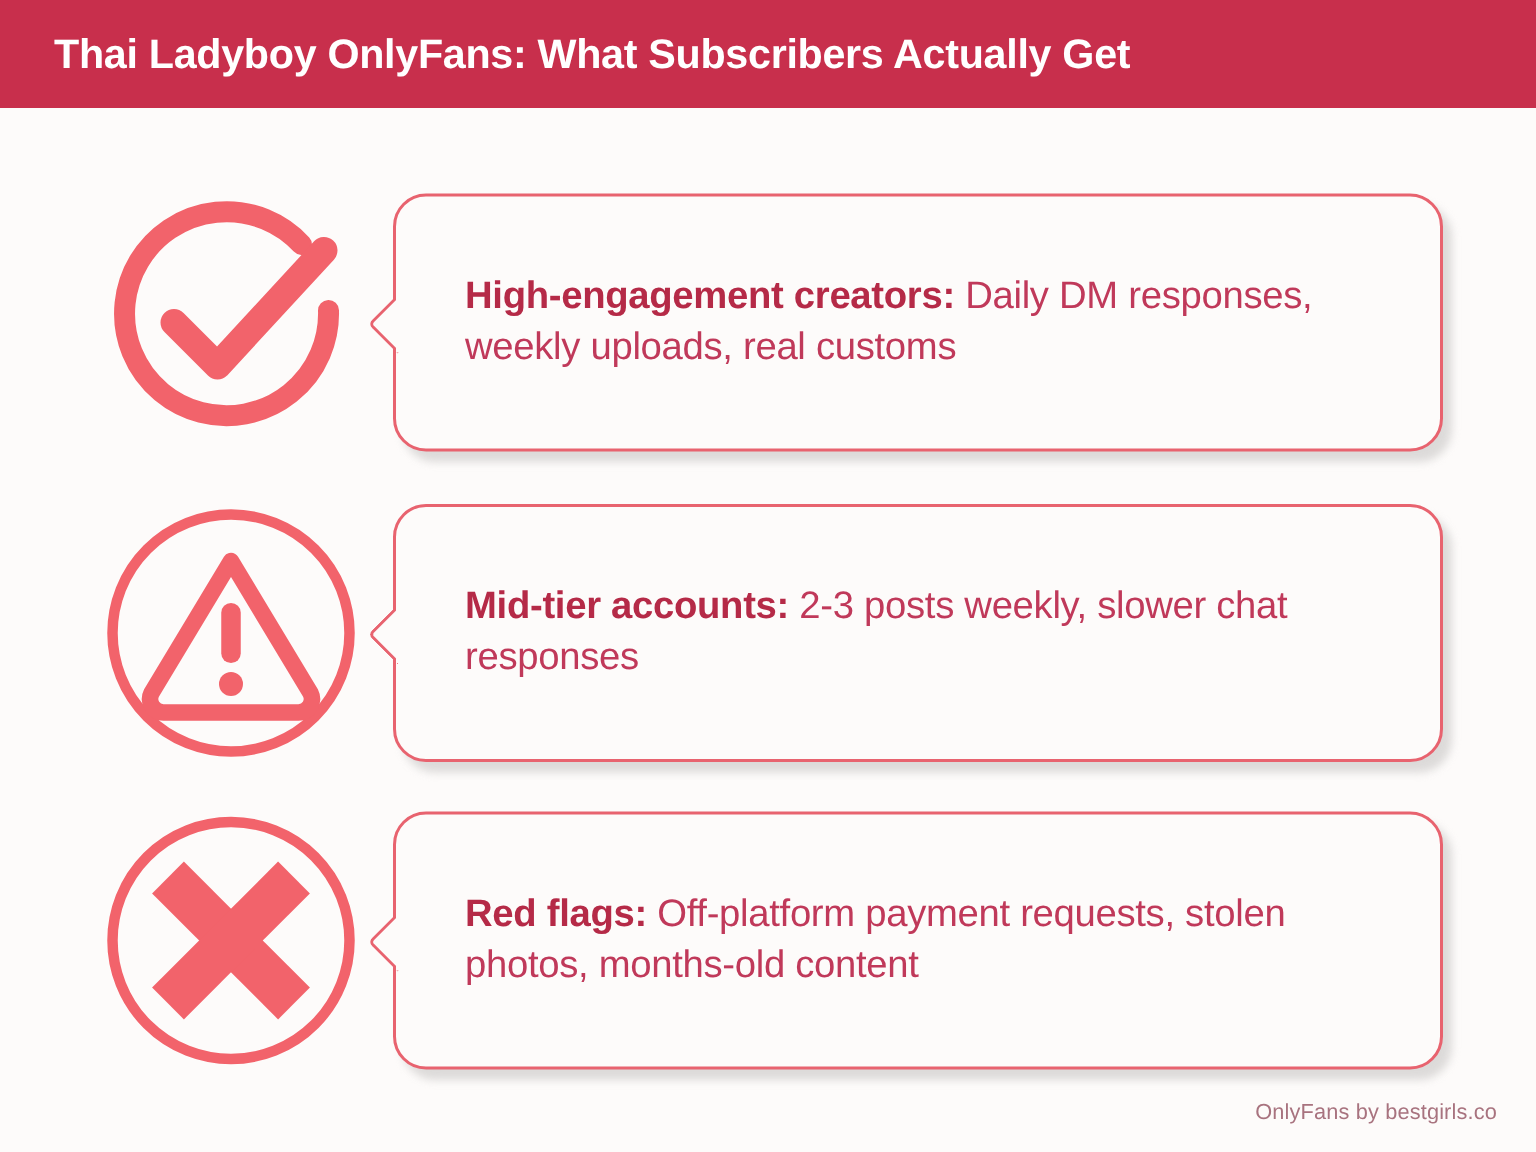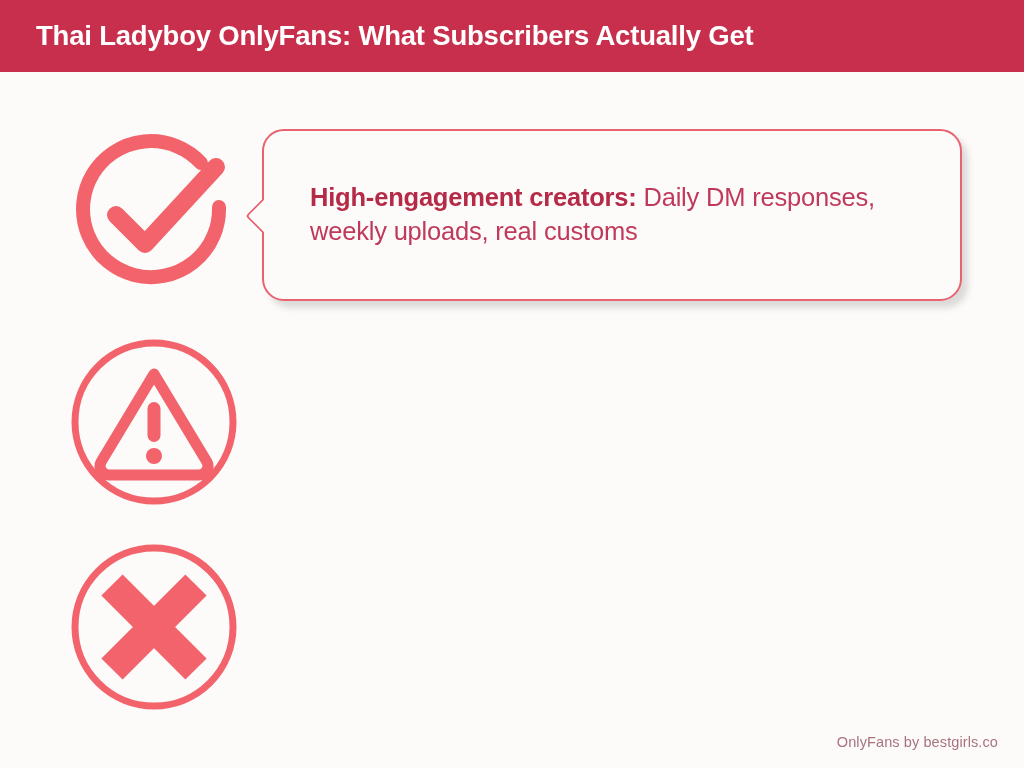--- a/index.html
+++ b/index.html
@@ -182,29 +182,45 @@
 
     <div class="icon-wrap">
       <svg viewBox="0 0 180 180" xmlns="http://www.w3.org/2000/svg">
         <circle cx="90" cy="90" r="79" fill="none" stroke="#f2636b" stroke-width="7"></circle>
         <path d="M 90 42 L 143 130 A 9 9 0 0 1 135 143 L 45 143 A 9 9 0 0 1 37 130 Z" fill="none" stroke="#f2636b" stroke-width="11" stroke-linejoin="round" stroke-linecap="round"></path>
         <rect x="83.5" y="70" width="13" height="40" rx="6.5" fill="#f2636b"></rect>
         <circle cx="90" cy="124" r="8" fill="#f2636b"></circle>
       </svg>
     </div>
 
+    <div class="card-wrap">
+      <div class="card-shadow"></div>
+      <div class="card">
+        <div class="notch"></div>
+        <div class="notch-mask"></div>
+        <div class="card-text"><span class="lead">Mid-tier accounts:</span><span> 2-3 posts weekly, slower chat responses</span></div>
+      </div>
+    </div>
   </div>
 
   <div class="row row-3">
 
     <div class="icon-wrap">
       <svg viewBox="0 0 180 180" xmlns="http://www.w3.org/2000/svg">
         <circle cx="90" cy="90" r="79" fill="none" stroke="#f2636b" stroke-width="7"></circle>
         <path d="M 48 48 L 132 132" stroke="#f2636b" stroke-width="30" stroke-linecap="butt"></path>
         <path d="M 132 48 L 48 132" stroke="#f2636b" stroke-width="30" stroke-linecap="butt"></path>
       </svg>
     </div>
 
+    <div class="card-wrap">
+      <div class="card-shadow"></div>
+      <div class="card">
+        <div class="notch"></div>
+        <div class="notch-mask"></div>
+        <div class="card-text"><span class="lead">Red flags:</span><span> Off-platform payment requests, stolen photos, months-old content</span></div>
+      </div>
+    </div>
   </div>
 
 </div>
 
 <div class="footer">OnlyFans by bestgirls.co</div>
 
 </body></html>

